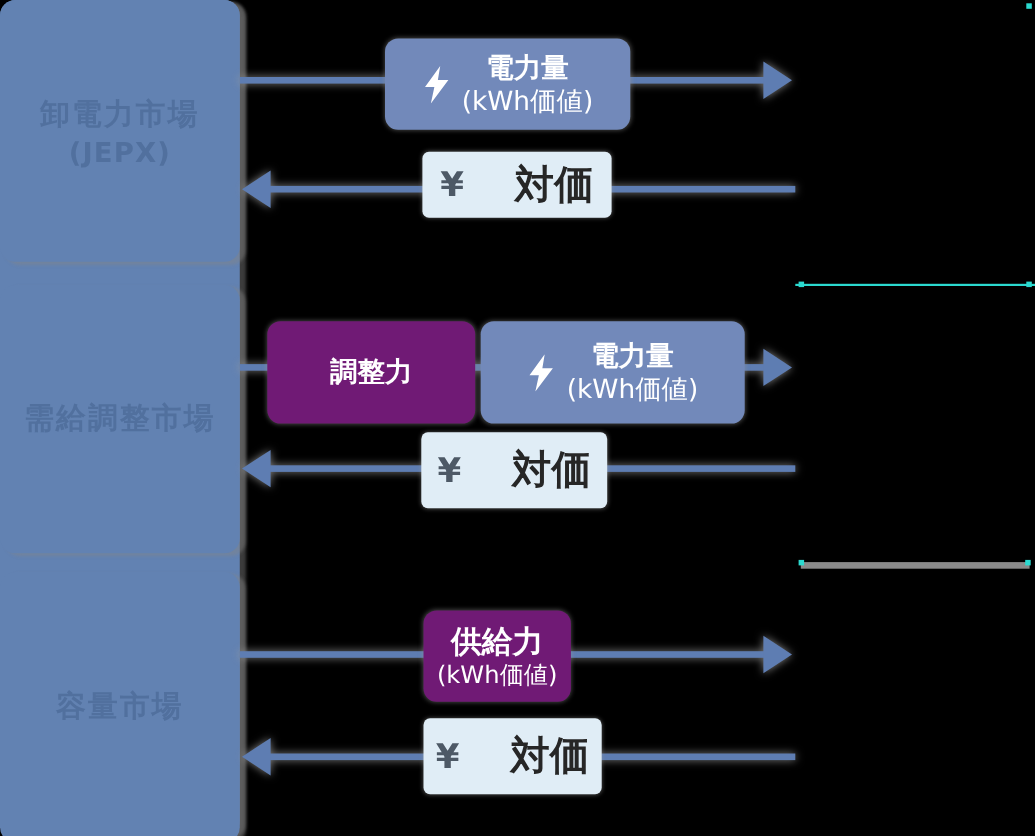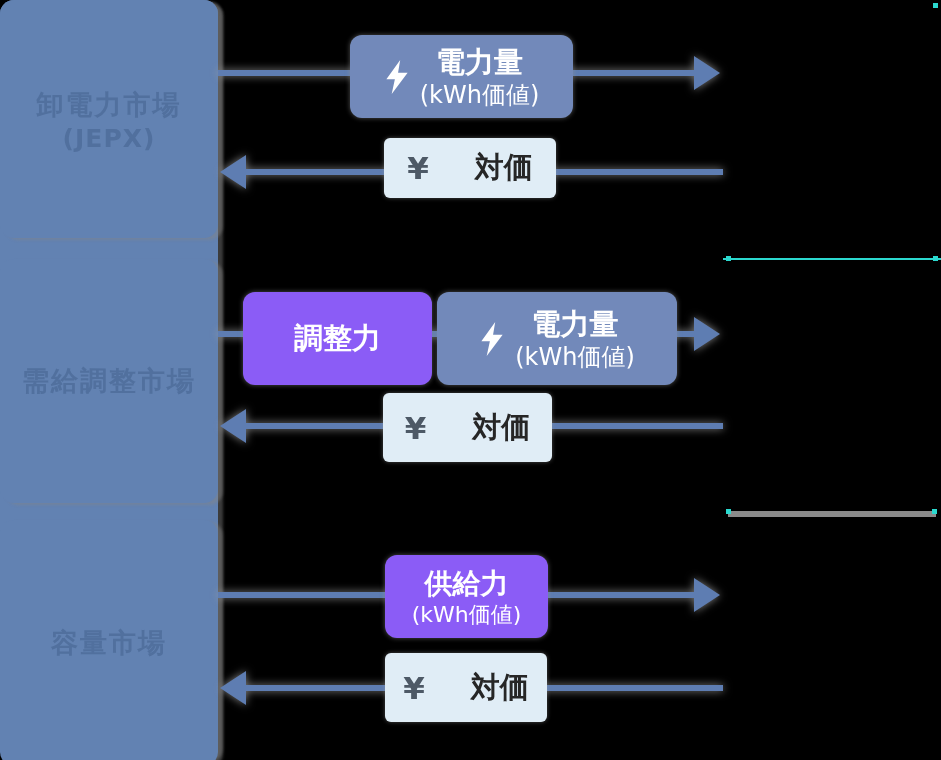--- a/index.html
+++ b/index.html
@@ -33,36 +33,36 @@
   .a3{left:218px;top:317px;width:502px;}
   .a4{left:220px;top:409px;width:503px;}
   .a5{left:218px;top:578px;width:502px;}
   .a6{left:220px;top:671px;width:503px;}
 
   
   .pill{position:absolute;z-index:2;border-radius:12px;display:flex;align-items:center;
         justify-content:center;gap:10px;color:#fff;text-align:center;
         box-shadow:0 0 5px rgba(150,150,150,0.55);}
   .pill.dark{background:#7289ba;}
-  .pill.light{background:#8b5cf6;}
-  .pill .t1{font-size:29px;font-weight:700;line-height:1.3;}
+  .pill.light{background:#701a75;}
+  .pill .t1{font-size:25px;font-weight:700;line-height:1.3;}
   .pill .t2{font-size:24px;font-weight:400;line-height:1.15;}
   .p1{left:350px;top:35px;width:223px;height:83px;}
   .p2{left:243px;top:292px;width:189px;height:93px;}
   .p3{left:437px;top:292px;width:240px;height:93px;}
-  .p4{left:385px;top:555px;width:163px;height:83px;}
+  .p4{left:385px;top:555px;width:134px;height:83px;}
   .p4 .t1{font-size:28px;} .p4 .t2{font-size:22px;}
   .bolt{flex:0 0 auto;display:block;}
 
   
   .pay{position:absolute;z-index:2;background:#e0edf6;border-radius:6px;display:flex;
        align-items:center;justify-content:center;gap:18px;
        box-shadow:0 0 4px rgba(150,150,150,0.5);}
   .pay .yen{font-size:31px;font-weight:700;color:#4d5966;}
-  .pay .lbl{font-size:29px;font-weight:700;color:#262626;margin-left:28px;}
+  .pay .lbl{font-size:36px;font-weight:700;color:#262626;margin-left:28px;}
   .t1b{left:384px;top:138px;width:172px;height:60px;}
   .t2b{left:383px;top:393px;width:169px;height:69px;}
   .t3b{left:385px;top:653px;width:162px;height:69px;}
 
   
   .sel-line{position:absolute;left:723px;top:258px;width:218px;height:2px;background:#2bd9cf;z-index:3;}
   .gray-bar{position:absolute;left:728px;top:511px;width:208px;height:6px;background:#8a8a8a;z-index:0;}
   .dot{position:absolute;width:5px;height:5px;background:#2bd9cf;z-index:4;}
   .d1{left:726px;top:256px;} .d2{left:933px;top:256px;}
   .d3{left:726px;top:509px;} .d4{left:932px;top:509px;}

